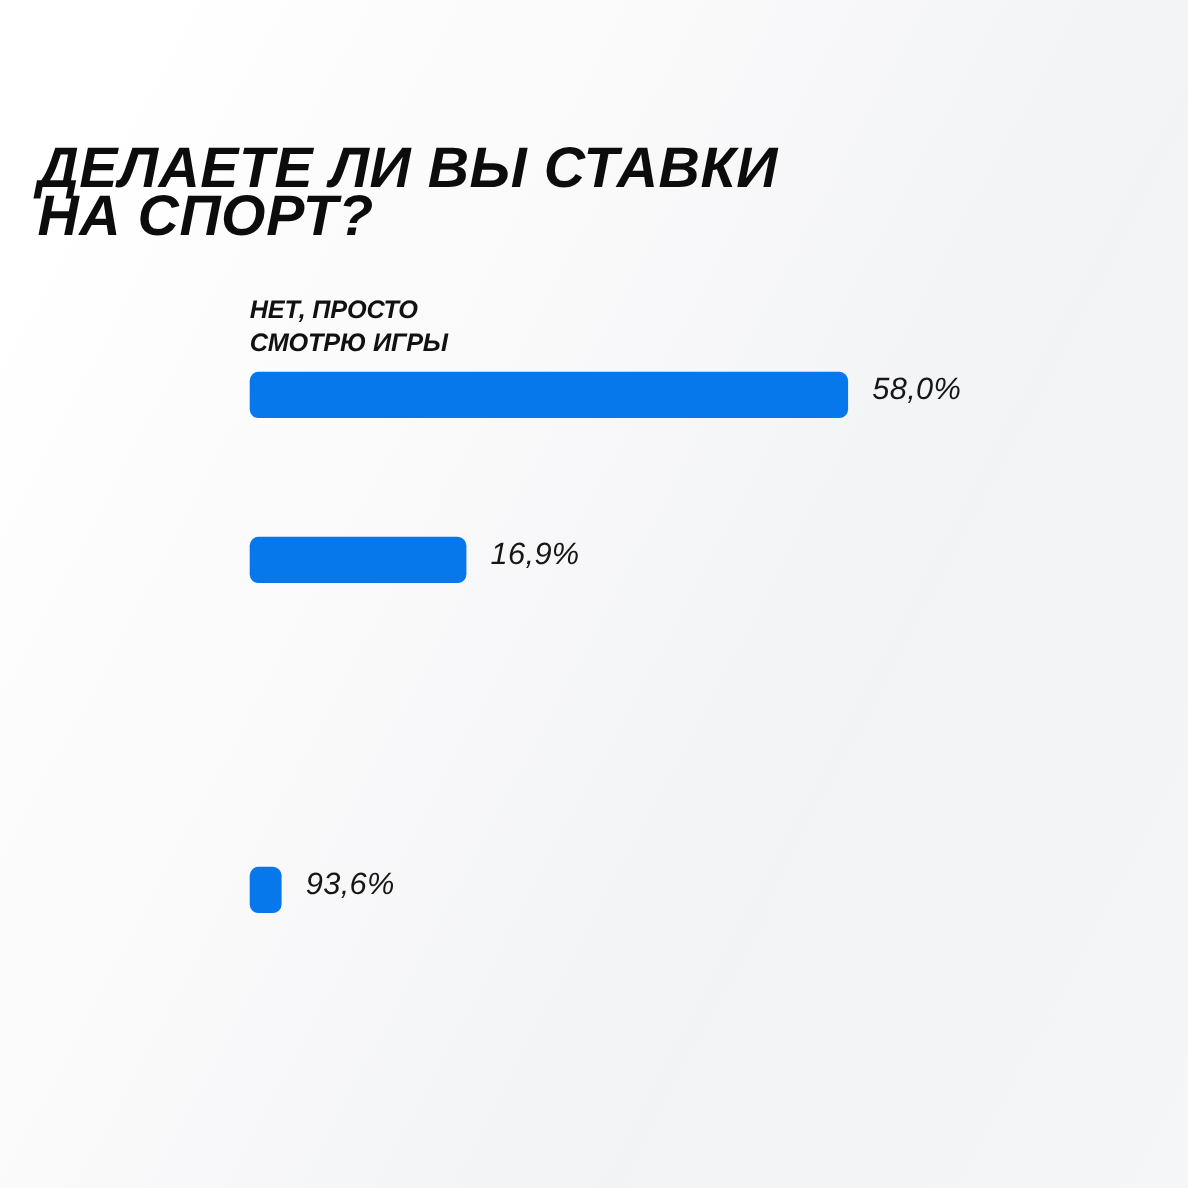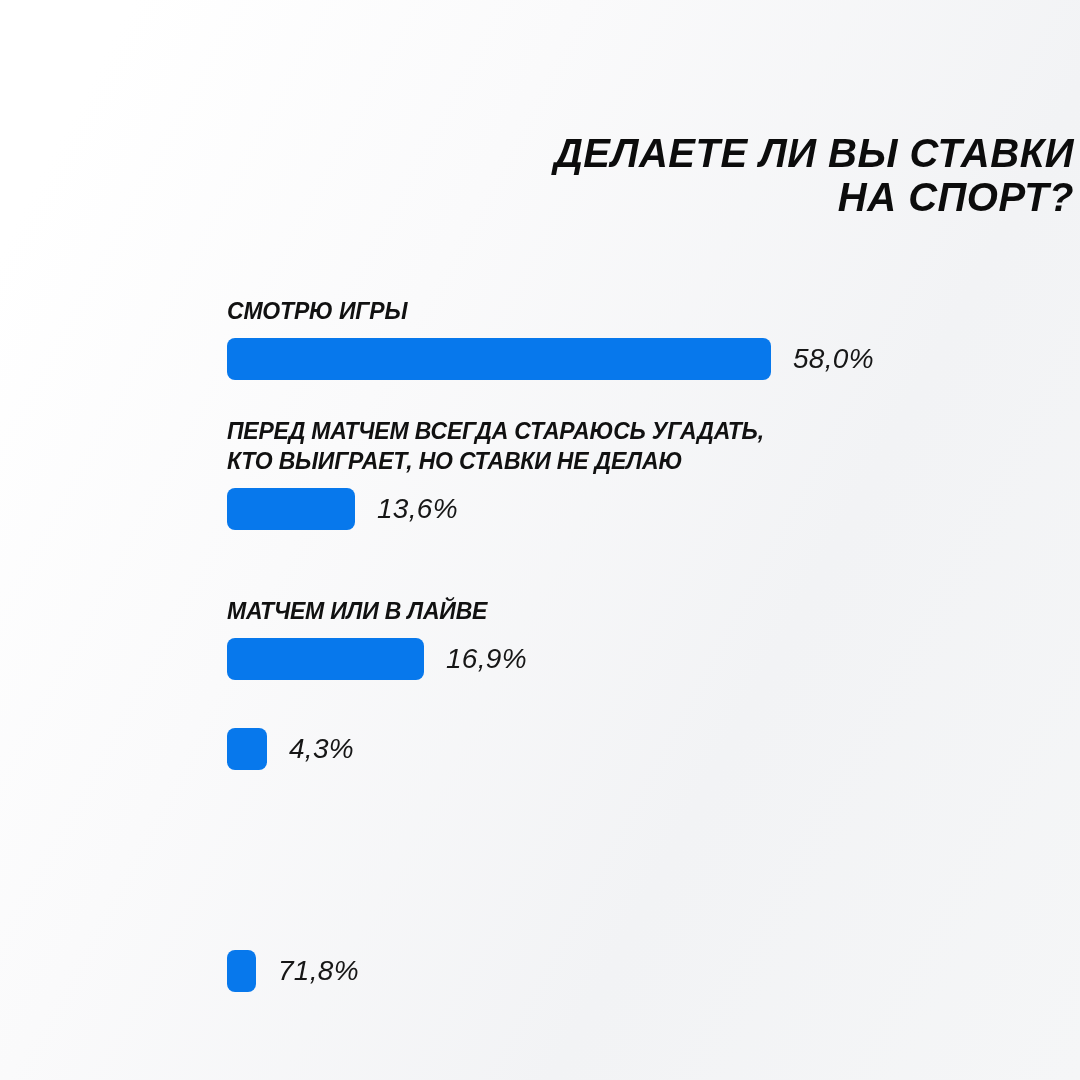--- a/index.html
+++ b/index.html
@@ -13,28 +13,29 @@
     position: relative;
     width: 1080px;
     height: 1080px;
     background: linear-gradient(118deg, #ffffff 8%, #fafafb 35%, #f2f3f5 68%, #f5f6f7 100%);
   }
   .title {
     position: absolute;
     top: 131px;
     left: 0;
     width: 1074px;
-    text-align: right;
+    text-align: left;
     font-style: italic;
     font-weight: bold;
-    font-size: 40px;
+    font-size: 52px;
     line-height: 44px;
     letter-spacing: 0.5px;
     color: #0c0c0c;
     text-transform: uppercase;
+    padding-left: 34px;
   }
   .rows {
     position: absolute;
     left: 227px;
     top: 266px;
     width: 820px;
   }
   .row { height: 150px; }
   .bar-label {
     font-style: italic;
@@ -46,21 +47,20 @@
     text-transform: uppercase;
     height: 60px;
     display: flex;
     flex-direction: column;
     justify-content: flex-end;
   }
   .bar-line {
     margin-top: 12px;
     height: 42px;
     display: flex;
-    align-items: center;
   }
   .bar {
     height: 42px;
     border-radius: 8px;
     flex: 0 0 auto;
   }
   .bar-value {
     margin-left: 22px;
     font-style: italic;
     font-weight: normal;
@@ -74,58 +74,44 @@
 <body>
 
 <div class="canvas">
   <h1 class="title">
     <span>ДЕЛАЕТЕ ЛИ ВЫ СТАВКИ</span><br>
     <span>НА СПОРТ?</span>
   </h1>
   <div class="rows">
   <div class="row">
     <div class="bar-label">
+          <div>НЕТ, ПРОСТО</div>
           <div>СМОТРЮ ИГРЫ</div>
         </div>
     <div class="bar-line">
       <div class="bar" style="width: 544px; background: rgb(7, 120, 236);"></div>
       <div class="bar-value">58,0%</div>
     </div>
   </div>
 
-  <div class="row">
-    <div class="bar-label">
-          <div>ПЕРЕД МАТЧЕМ ВСЕГДА СТАРАЮСЬ УГАДАТЬ,</div>
-          <div>КТО ВЫИГРАЕТ, НО СТАВКИ НЕ ДЕЛАЮ</div>
-        </div>
-    <div class="bar-line">
-      <div class="bar" style="width: 128px; background: rgb(7, 120, 236);"></div>
-      <div class="bar-value">13,6%</div>
-    </div>
-  </div>
 
   <div class="row">
     <div class="bar-label">
-          <div>МАТЧЕМ ИЛИ В ЛАЙВЕ</div>
         </div>
     <div class="bar-line">
       <div class="bar" style="width: 197px; background: rgb(7, 120, 236);"></div>
       <div class="bar-value">16,9%</div>
     </div>
   </div>
 
   <div class="row">
-    <div class="bar-line">
-      <div class="bar" style="width: 40px; background: rgb(7, 120, 236);"></div>
-      <div class="bar-value">4,3%</div>
-    </div>
   </div>
 
   <div class="row">
     <div class="bar-label">
         </div>
     <div class="bar-line">
       <div class="bar" style="width: 29px; background: rgb(7, 120, 236);"></div>
-      <div class="bar-value">71,8%</div>
+      <div class="bar-value">93,6%</div>
     </div>
   </div>
 </div>
 </div>
 
 </body></html>

